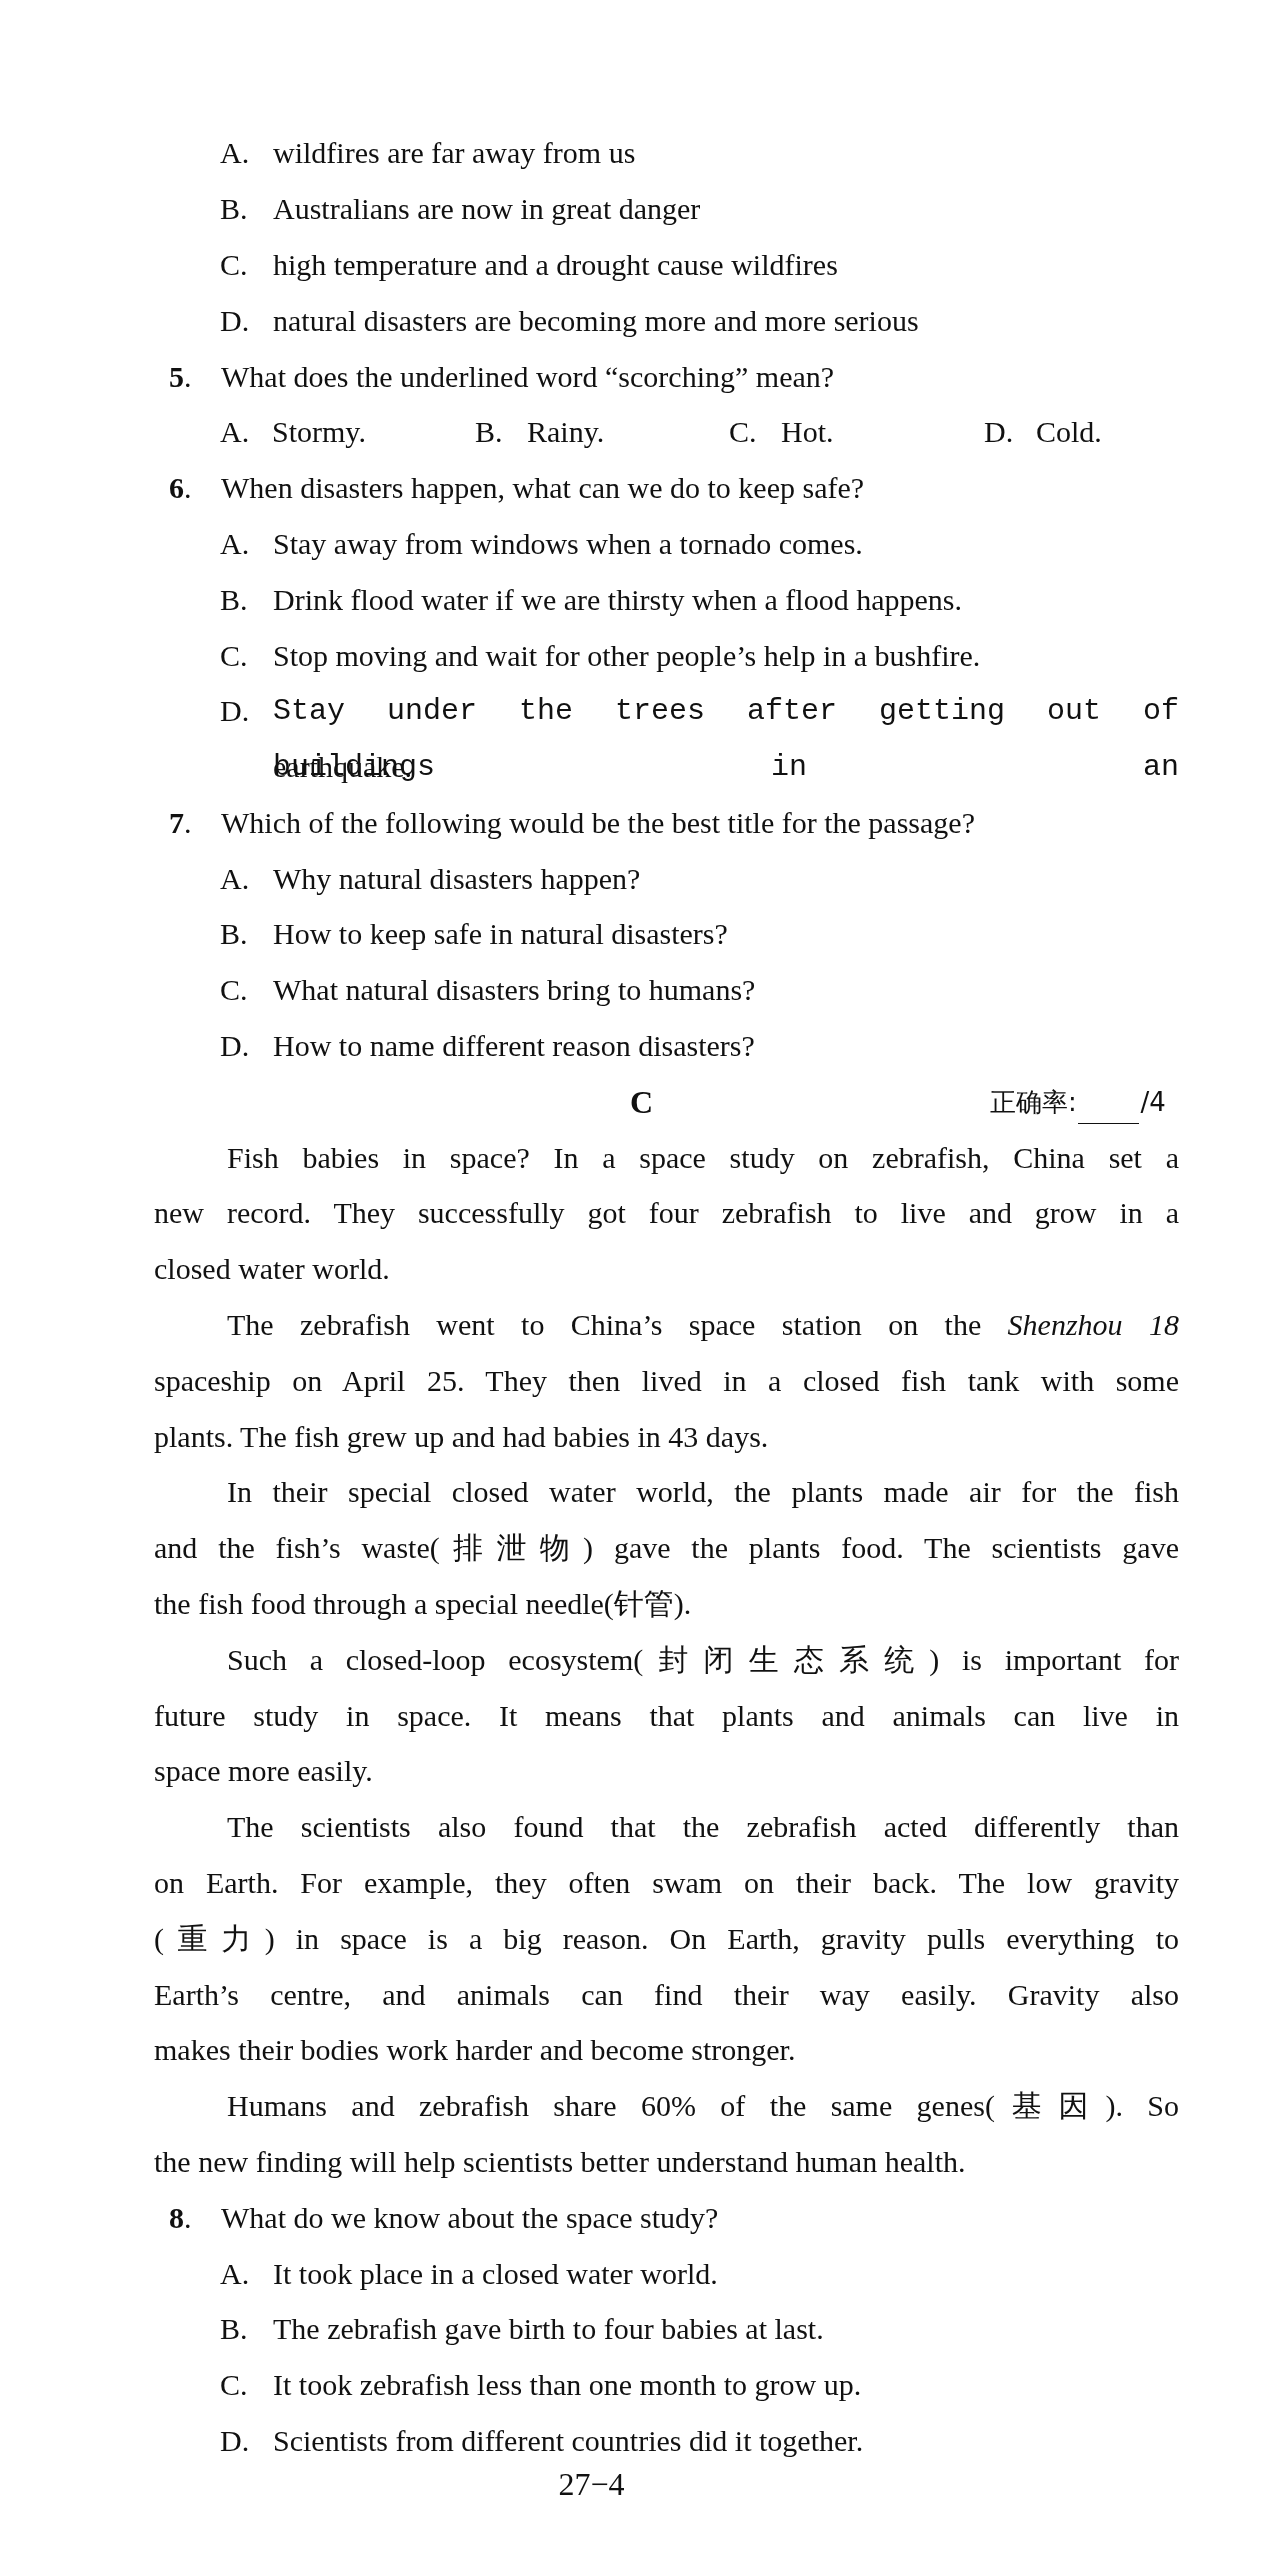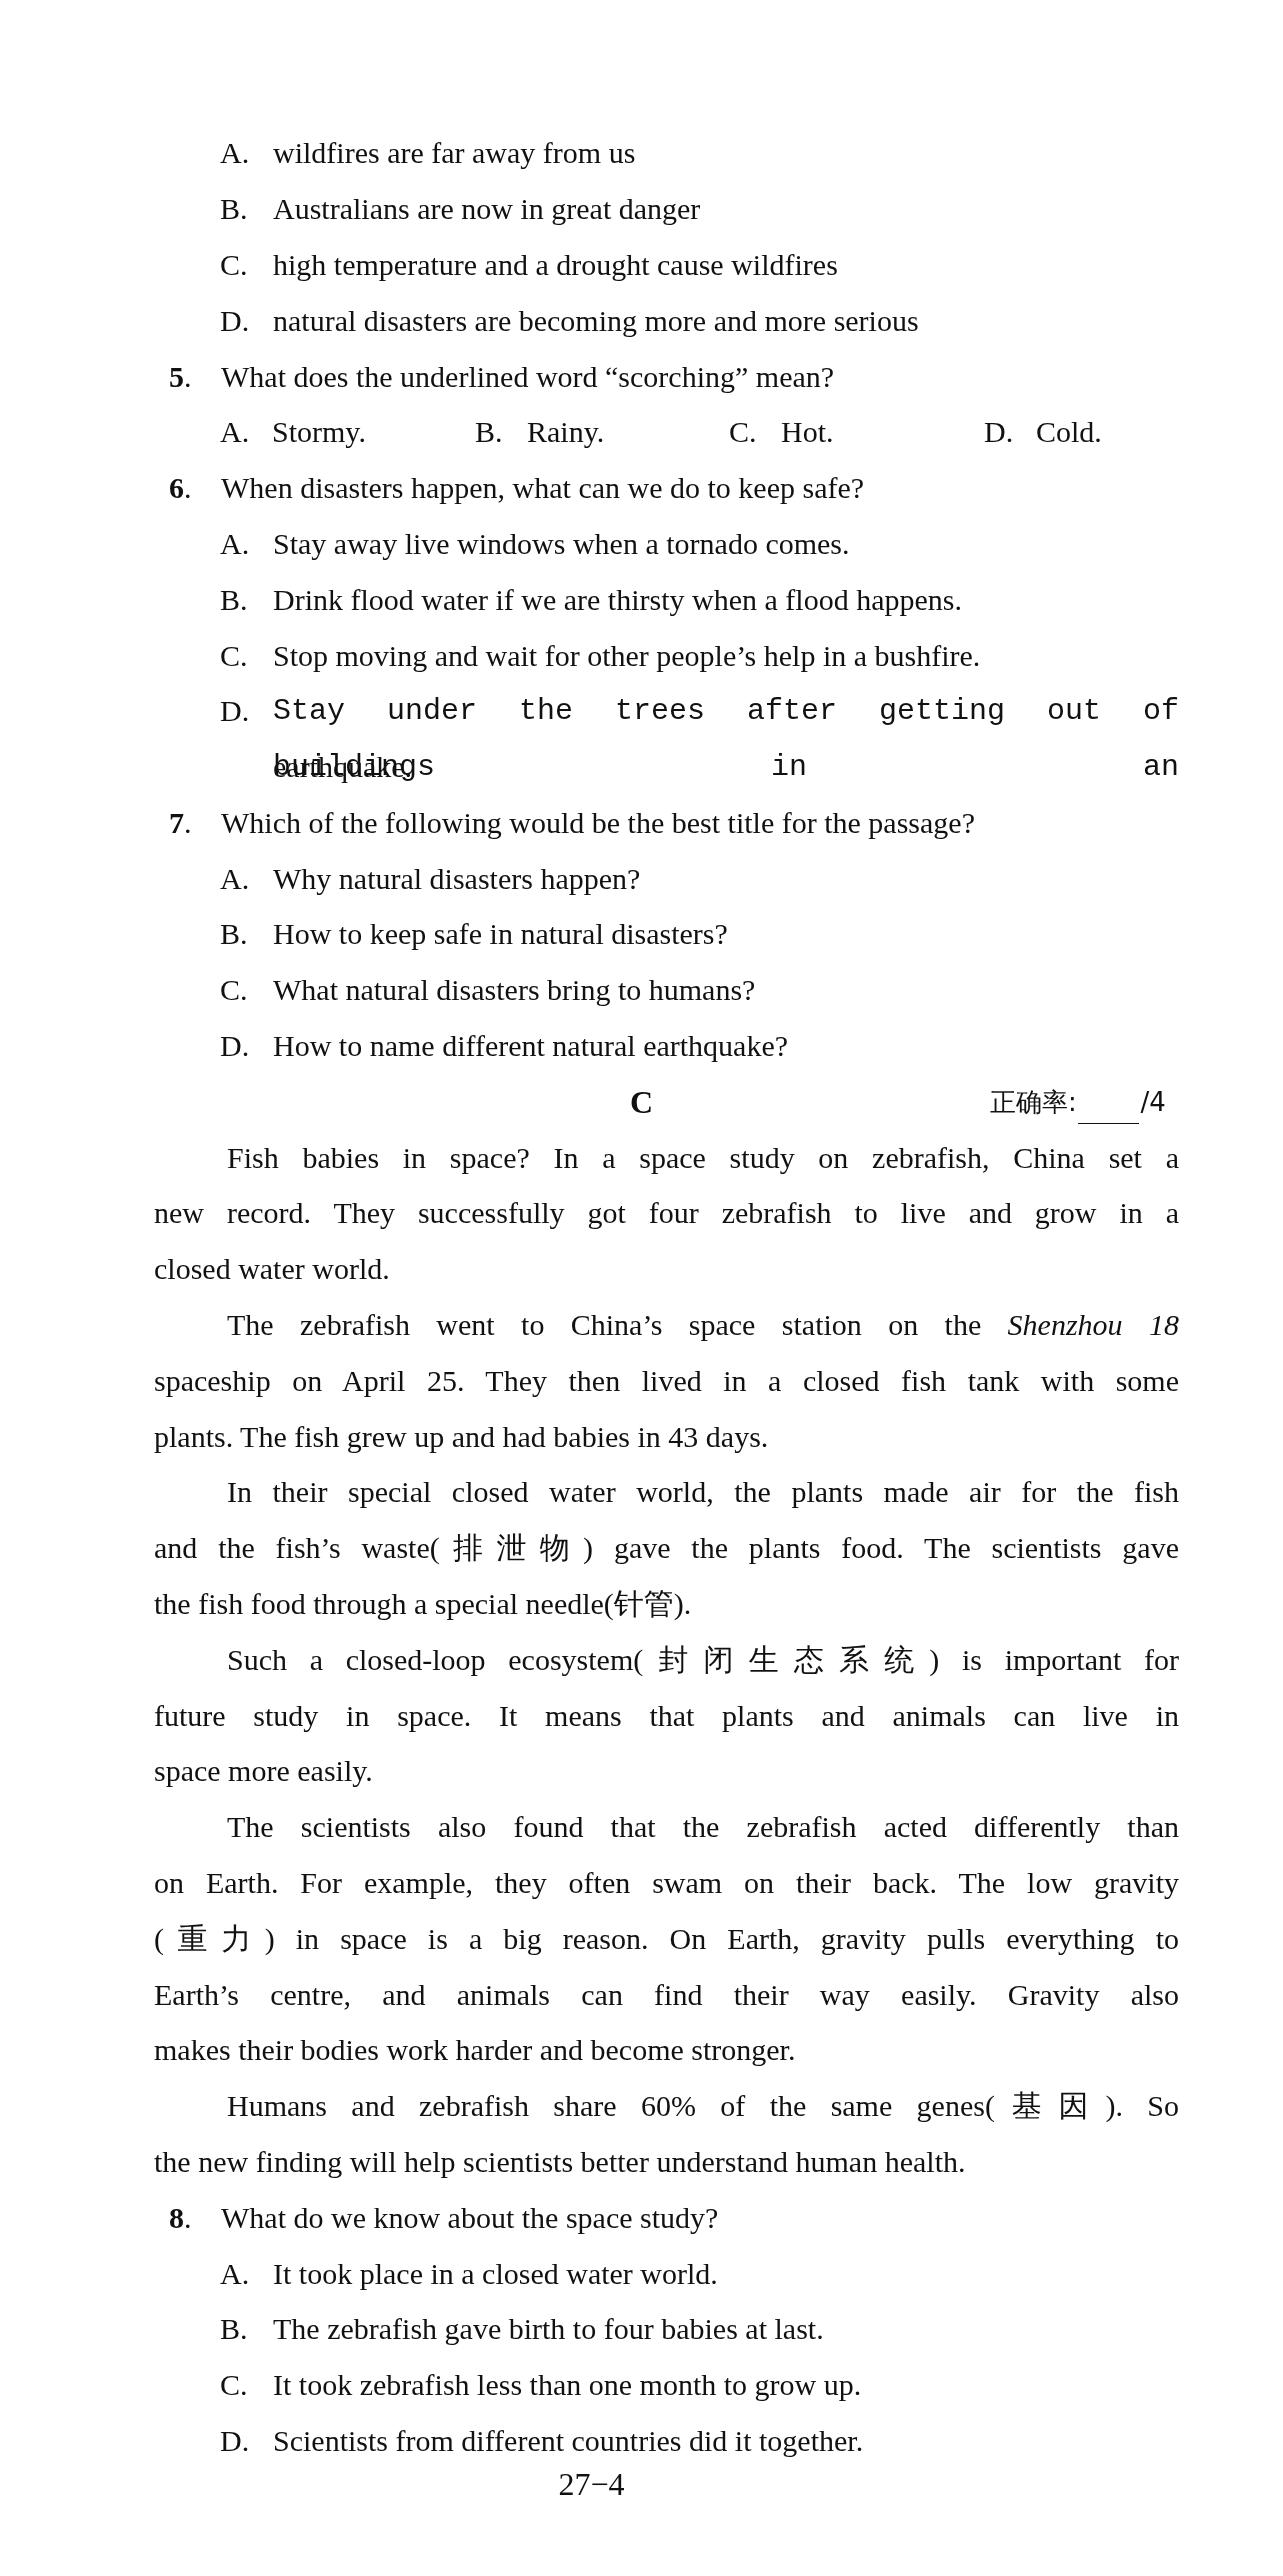--- a/index.html
+++ b/index.html
@@ -69,21 +69,21 @@
     <span class="optcol" style="left:729px"><span class="l">C.</span><span>Hot.</span></span>
     <span class="optcol" style="left:984px"><span class="l">D.</span><span>Cold.</span></span>
   </div>
 
   <div class="line" style="top:460px">
     <span class="qnum"><span>6</span><span class="qdot">.</span></span>
     <span class="qtext">When disasters happen, what can we do to keep safe?</span>
   </div>
   <div class="line" style="top:516px">
     <span class="optletter">A.</span>
-    <span class="opttext">Stay away live windows when a tornado comes.</span>
+    <span class="opttext">Stay away from windows when a tornado comes.</span>
   </div>
   <div class="line" style="top:572px">
     <span class="optletter">B.</span>
     <span class="opttext">Drink flood water if we are thirsty when a flood happens.</span>
   </div>
   <div class="line" style="top:628px">
     <span class="optletter">C.</span>
     <span class="opttext">Stop moving and wait for other people’s help in a bushfire.</span>
   </div>
   <div class="line" style="top:683px; width:1283px">
@@ -105,21 +105,21 @@
   <div class="line" style="top:906px">
     <span class="optletter">B.</span>
     <span class="opttext">How to keep safe in natural disasters?</span>
   </div>
   <div class="line" style="top:962px">
     <span class="optletter">C.</span>
     <span class="opttext">What natural disasters bring to humans?</span>
   </div>
   <div class="line" style="top:1018px">
     <span class="optletter">D.</span>
-    <span class="opttext">How to name different natural earthquake?</span>
+    <span class="opttext">How to name different reason disasters?</span>
   </div>
 
   <div class="line" style="top:1074px; width:1283px">
     <span class="section-heading">C</span>
     <span class="score">
       <span>正确率:</span><input class="score-blank" type="text" value="" style=""><span>/4</span>
     </span>
   </div>
 
   <div>

